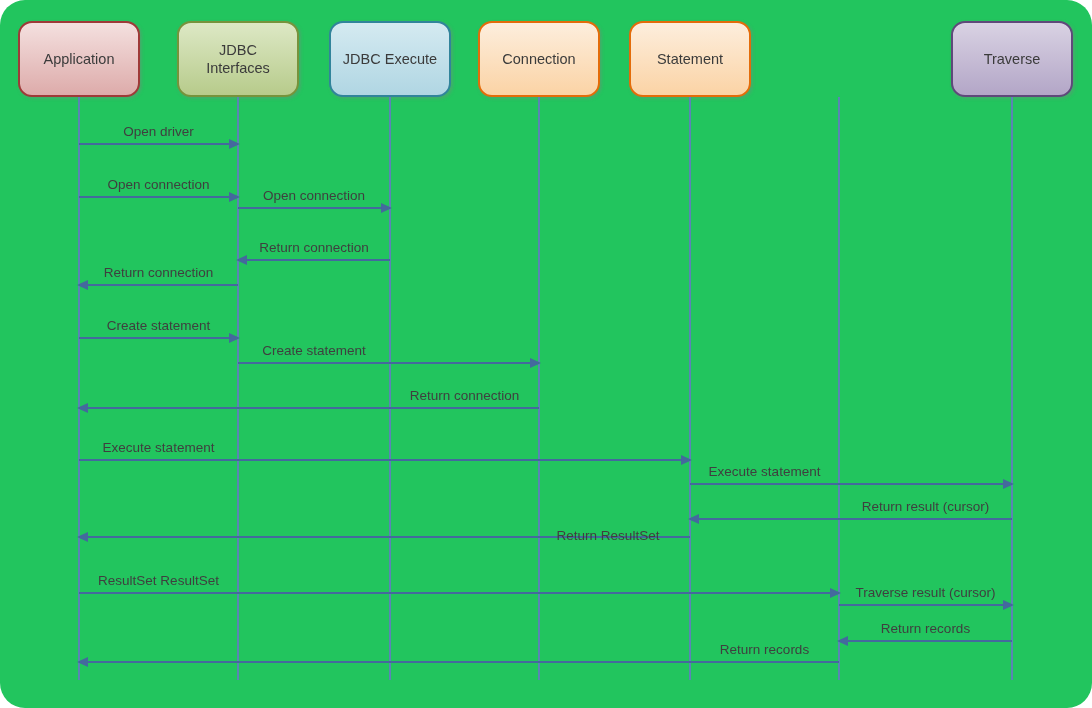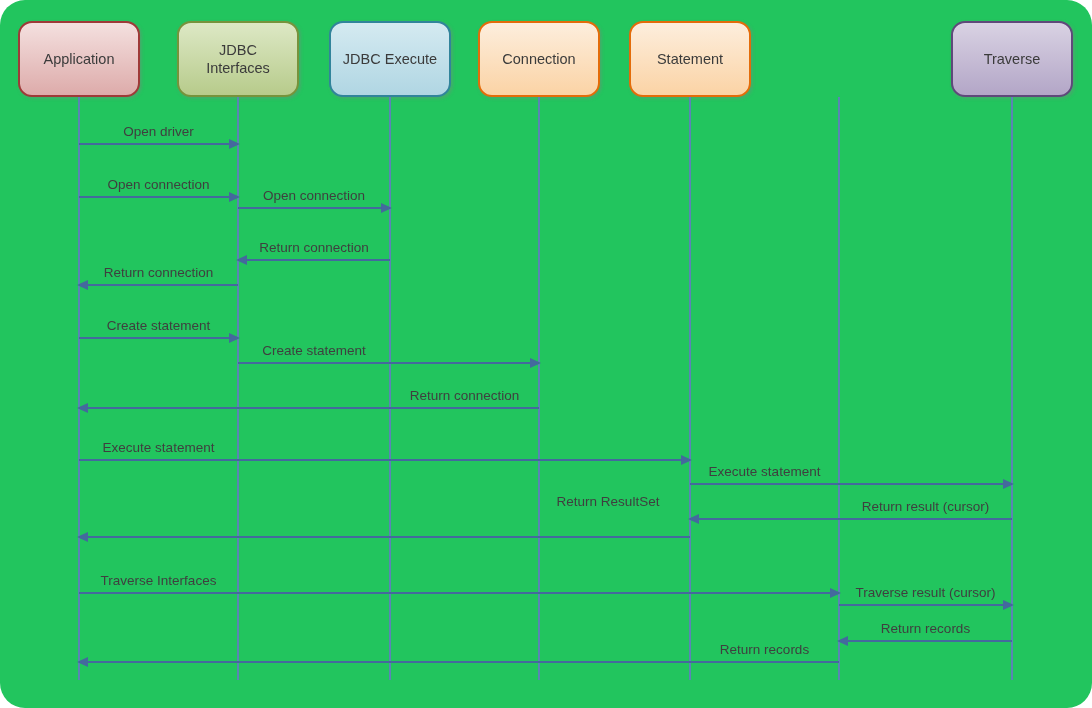--- a/index.html
+++ b/index.html
@@ -119,26 +119,26 @@
   <div class="mlabel" style="left:690px;top:464px;width:149px">Execute statement</div>
 
   <div class="msg" style="left:690px;top:518px;width:322px">
       <span class="head l"></span>
     </div>
   <div class="mlabel" style="left:839px;top:499px;width:173px">Return result (cursor)</div>
 
   <div class="msg" style="left:79px;top:536px;width:611px">
       <span class="head l"></span>
     </div>
-  <div class="mlabel" style="left:539px;top:494px;width:138px">Return ResultSet</div>
+  <div class="mlabel" style="left:539px;top:528px;width:138px">Return ResultSet</div>
 
   <div class="msg" style="left:79px;top:592px;width:760px">
       <span class="head r"></span>
     </div>
-  <div class="mlabel" style="left:79px;top:573px;width:159px">Traverse Interfaces</div>
+  <div class="mlabel" style="left:79px;top:573px;width:159px">ResultSet ResultSet</div>
 
   <div class="msg" style="left:839px;top:604px;width:173px">
       <span class="head r"></span>
     </div>
   <div class="mlabel" style="left:839px;top:585px;width:173px">Traverse result (cursor)</div>
 
   <div class="msg" style="left:839px;top:640px;width:173px">
       <span class="head l"></span>
     </div>
   <div class="mlabel" style="left:839px;top:621px;width:173px">Return records</div>

